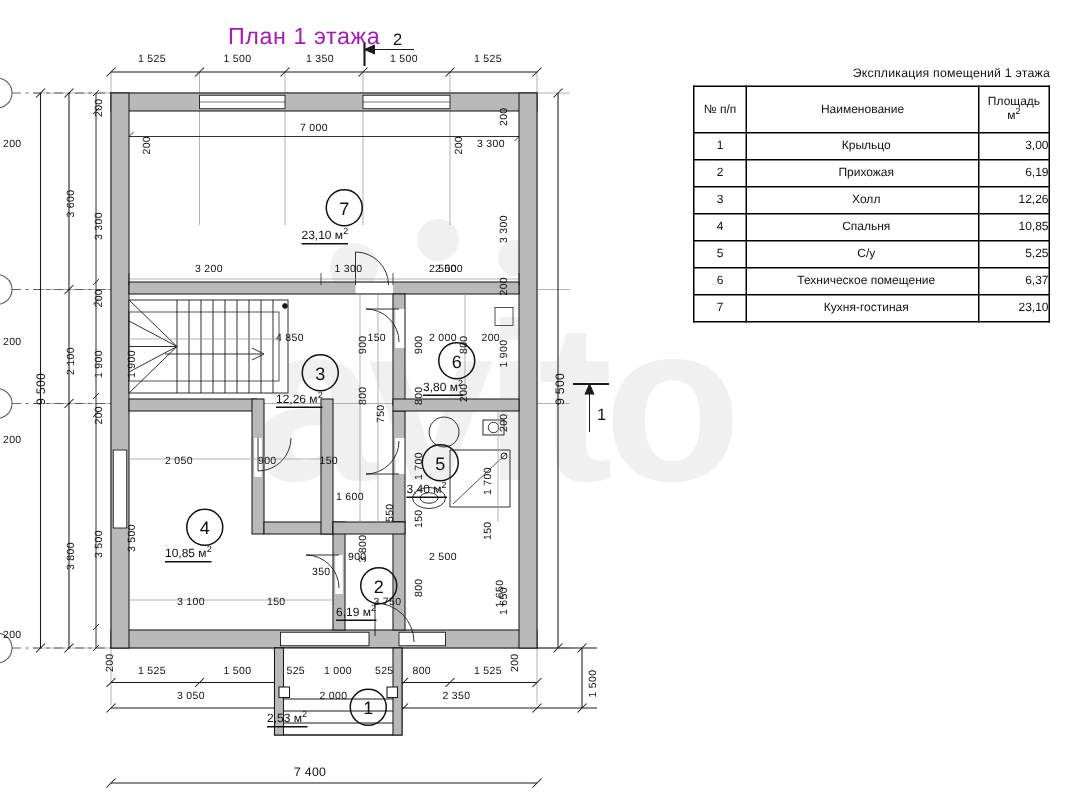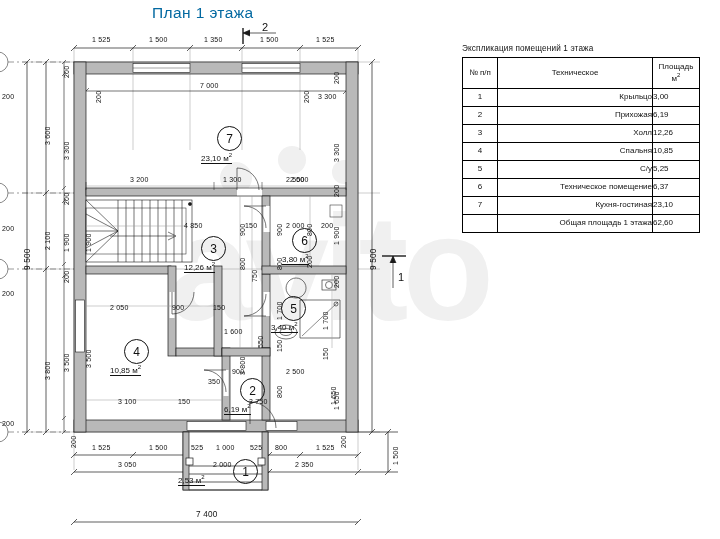--- a/index.html
+++ b/index.html
@@ -11,35 +11,35 @@
              z-index:1;pointer-events:none;}
   #watermark .wm-text{font-family:"Liberation Sans",sans-serif;
              font-size:150px;font-weight:700;fill:#f0f0f0;
              letter-spacing:-6px;}
   #watermark .wm-dot{fill:#f0f0f0;}
 
   
   #plan-svg{position:absolute;left:0;top:0;z-index:3;}
 
   
-  #plan-title{position:absolute;left:152px;top:4px;z-index:5;
-        font-size:15.5px;letter-spacing:.4px;color:#0369a1;white-space:nowrap;}
+  #plan-title{position:absolute;left:152px;top:16px;z-index:5;
+        font-size:15.5px;letter-spacing:.4px;color:#a21caf;white-space:nowrap;}
 
   
   #spec-wrap{position:absolute;left:462px;top:44px;width:238px;z-index:5;}
-  #spec-caption{font-size:8.2px;text-align:left;margin-bottom:4px;color:#111;
+  #spec-caption{font-size:8.2px;text-align:right;margin-bottom:4px;color:#111;
         letter-spacing:.15px;}
   table.spec{border-collapse:collapse;width:100%;table-layout:fixed;
         font-size:8px;color:#111;}
   table.spec th,table.spec td{border:1px solid #000;padding:0;height:17px;
         font-weight:normal;line-height:1.05;}
   table.spec th{height:30px;text-align:center;font-size:8px;}
   table.spec td.num{text-align:center;width:34px;}
-  table.spec td.name{text-align:right;padding-left:5px;}
-  table.spec td.area{text-align:left;width:46px;}
+  table.spec td.name{text-align:center;padding-left:5px;}
+  table.spec td.area{text-align:right;width:46px;}
   table.spec th.c1{width:34px;}
   table.spec th.c3{width:46px;}
   .sup{font-size:6px;vertical-align:super;}
 
   
   .lbl{position:absolute;z-index:6;font-size:7px;color:#111;white-space:nowrap;
        letter-spacing:.2px;line-height:1;}
   .lbl.v{transform-origin:0 0;transform:rotate(-90deg);}
   .lbl.big{font-size:8.2px;}
   .lbl.sec{font-size:11px;}
@@ -463,21 +463,21 @@
 
 <div class="room-num" style="left:233px; top:459px;">1</div>
 <div class="room-area" style="left:178px; top:474px;"><span>2,53 м</span><span class="sup">2</span></div>
 
 <div id="spec-wrap">
   <div id="spec-caption">Экспликация помещений 1 этажа</div>
   <table class="spec">
     <thead>
       <tr>
         <th class="c1">№ п/п</th>
-        <th>Техническое</th>
+        <th>Наименование</th>
         <th class="c3">
           <span>Площадь</span><br>
           <span>м</span><span class="sup">2</span>
         </th>
       </tr>
     </thead>
     <tbody id="spec-body">
         <tr>
           <td class="num">1</td>
           <td class="name">Крыльцо</td>
@@ -506,20 +506,15 @@
         <tr>
           <td class="num">6</td>
           <td class="name">Техническое помещение</td>
           <td class="area">6,37</td>
         </tr>
         <tr>
           <td class="num">7</td>
           <td class="name">Кухня-гостиная</td>
           <td class="area">23,10</td>
         </tr>
-        <tr>
-          <td class="num"></td>
-          <td class="name">Общая площадь 1 этажа</td>
-          <td class="area">62,60</td>
-        </tr>
       </tbody>
   </table>
 </div>
 
 </body></html>

